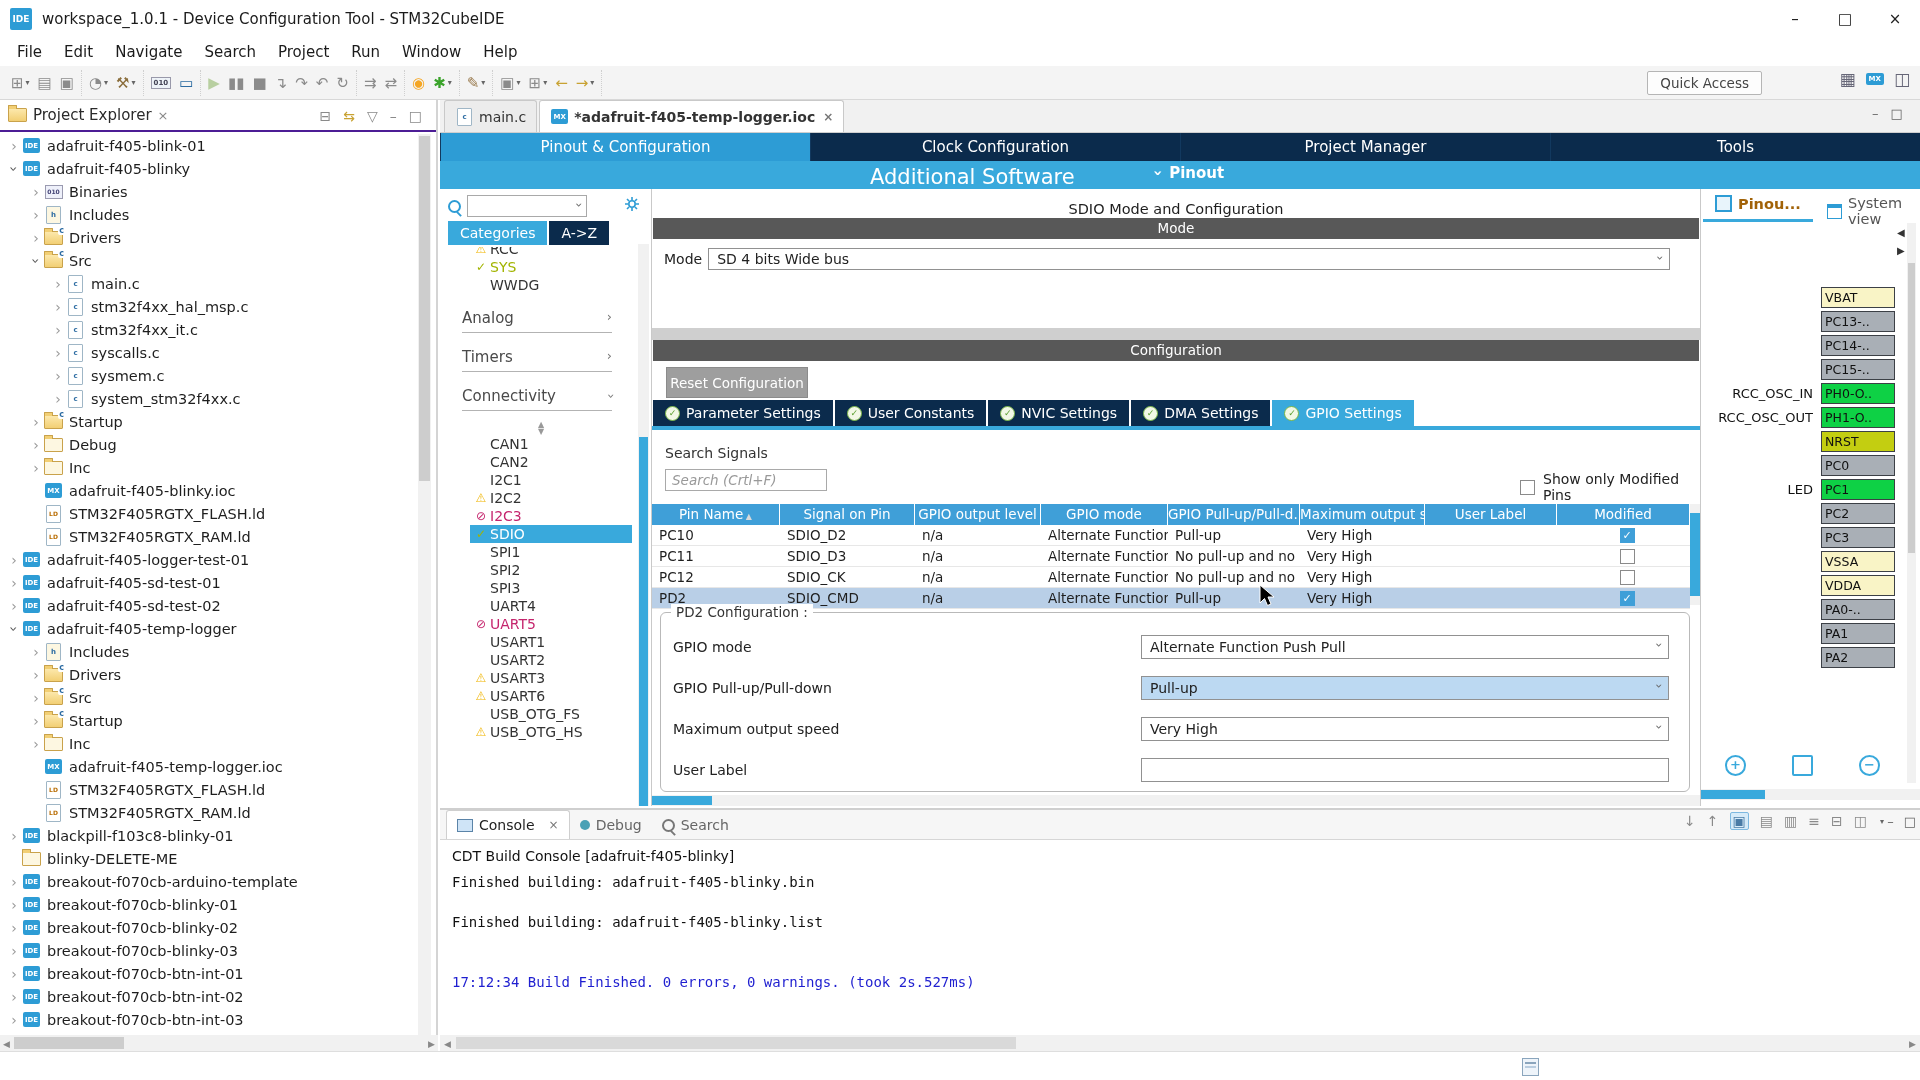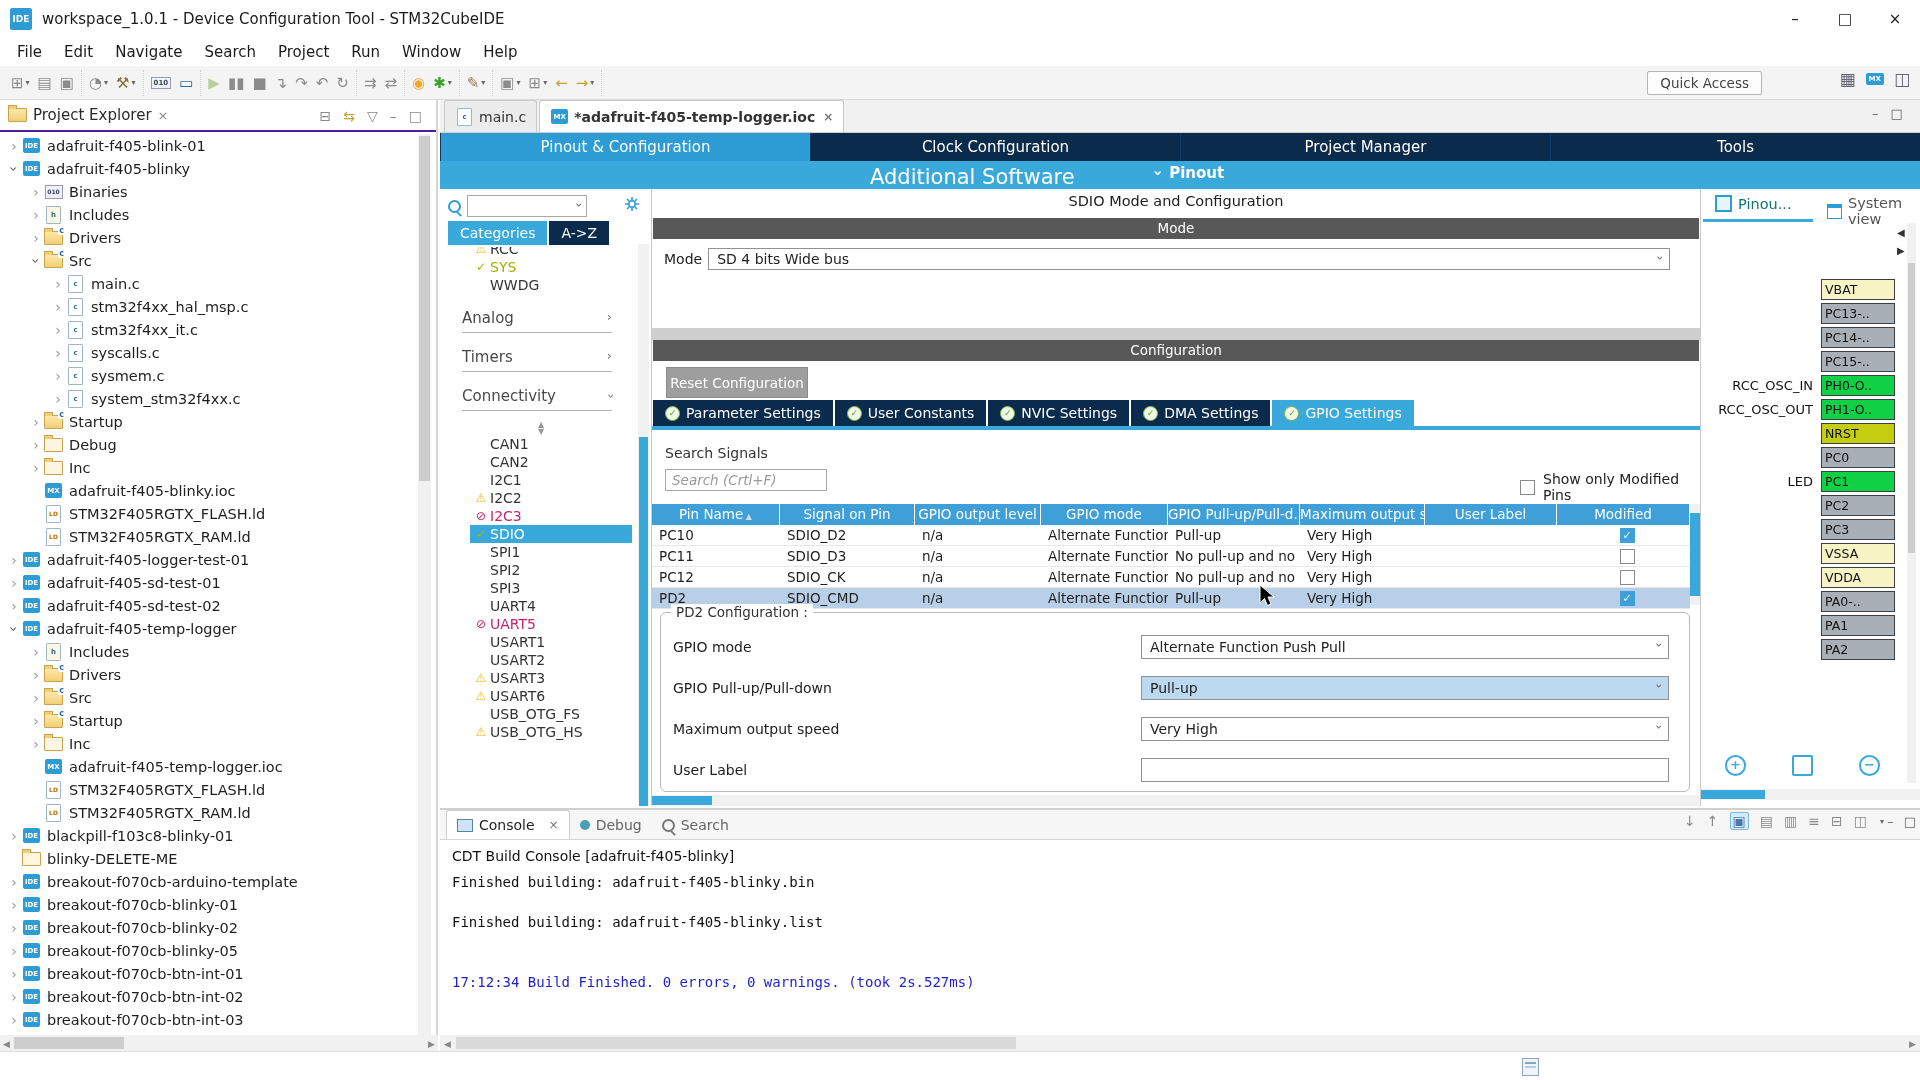--- a/index.html
+++ b/index.html
@@ -88,21 +88,21 @@
   .srow.blocked{color:#c5256d}
   .srow.ok{color:#a2b400}
   .srow.sel.ok{color:#fff}
   .st.ok{color:#a2b400}.st.warn{color:#f0b400}.st.blocked{color:#c5256d}
   .ssec{margin:15px 26px 0 18px;padding-bottom:5px;border-bottom:1px solid #b3b3b3;display:flex;justify-content:space-between;
         font-size:15px;color:#4a4a4a}
   .ssec .sc{color:#777;font-size:13px}
   #sb-spin{text-align:center;color:#999;font-size:8px;line-height:7px;margin-top:10px}
   
   #center{left:652px;top:189px;width:1048px;height:617px;background:#fff;overflow:hidden}
-  .cent-title{position:absolute;left:0;top:0;width:100%;height:25px;text-align:center;font-size:14.5px;color:#1e1e1e;padding-top:4px;box-sizing:border-box}
+  .cent-title{position:absolute;left:0;top:0;width:100%;height:25px;text-align:center;font-size:14.5px;color:#1e1e1e;padding-top:12px;box-sizing:border-box}
   .bar-dark{position:absolute;left:1px;right:1px;background:#585858;color:#fff;text-align:center;font-size:13.5px;height:21px;line-height:21px}
   .select{border:1px solid #919191;background:#fff;height:22px;display:flex;align-items:center;padding:0 8px;font-size:14px;
           position:relative;box-sizing:border-box}
   .selchev{position:absolute;right:6px;top:2px;color:#666;font-size:12px;transform:rotate(90deg)}
   .select.hl{background:#bcd9f2}
   #mode-row{position:absolute;left:12px;top:59px;display:flex;align-items:center}
   #gray-band{position:absolute;left:0;top:139px;width:100%;height:12px;background:#cfcfcf}
   #reset-btn{position:absolute;left:14px;top:178px;width:140px;height:29px;background:#9e9e9e;color:#fff;font-size:13.5px;
              display:flex;align-items:center;justify-content:center;border:1px solid #8b8b8b}
   #cfg-tabs{position:absolute;left:1px;top:211px;display:flex;gap:2px}
@@ -126,26 +126,26 @@
   .tc{font-size:13.5px;color:#1e1e1e;padding-left:7px;box-sizing:border-box;overflow:hidden;white-space:nowrap}
   #pd2{position:absolute;left:8px;top:423px;width:1030px;height:180px;border:1px solid #b9b9b9;border-radius:6px;box-sizing:border-box}
   #pd2-legend{position:absolute;left:10px;top:-9px;background:#fff;padding:0 5px;font-size:13.5px;color:#333}
   .fld{position:absolute;left:12px;display:flex;align-items:center;width:1000px}
   .fld .flabel{font-size:14px;color:#222;width:468px}
   .fld .fctl{width:528px;height:24px}
   .fld input{width:528px;height:24px;border:1px solid #919191;box-sizing:border-box;background:#fff}
   #cent-hscroll{position:absolute;left:0;top:606px;width:100%;height:11px}
   
   #rightpanel{left:1700px;top:189px;width:220px;height:617px;background:#fff;border-left:1px solid #c9c9c9;box-sizing:border-box;overflow:hidden}
-  .rp-tab{position:absolute;top:6px;display:flex;align-items:center;gap:6px;font-size:14.5px;color:#0f766e;font-weight:normal}
+  .rp-tab{position:absolute;top:6px;display:flex;align-items:center;gap:6px;font-size:14.5px;color:#a16207;font-weight:bold}
   .rp-ic{width:13px;height:13px;border:2px solid #2d9cd5;background:#e8f4fb;flex:none}
   .rp-ic.grid{background:linear-gradient(#2d9cd5 3px,#fff 3px);border-width:1px}
   #rp-underline{position:absolute;left:2px;top:30px;width:110px;height:3px;background:#39a9dc}
   .rp-arrows{position:absolute;left:196px;color:#333;font-size:10px;line-height:11px}
-  #pins{position:absolute;left:0;top:88px;width:200px}
+  #pins{position:absolute;left:0;top:96px;width:200px}
   .pinrow{display:flex;align-items:center;height:24px}
   .pin-ann{width:112px;text-align:right;font-size:13px;color:#111;padding-right:8px;flex:none}
   .pinbox{width:74px;height:21px;border:1px solid #3c4046;font-size:12.5px;color:#111;display:flex;align-items:center;
           padding-left:3px;box-sizing:border-box}
   .pc-gray{background:#a9afb6}.pc-green{background:#0ed145}.pc-yellow{background:#f9f4c6}.pc-olive{background:#c3ce11}
   #rp-zoom{position:absolute;left:24px;top:566px;display:flex;gap:46px;align-items:center}
   .zoomic{width:17px;height:17px;border:2px solid #39a9dc;border-radius:50%;color:#39a9dc;font-size:13px;line-height:15px;text-align:center;font-weight:bold}
   .zoomic.sq{border-radius:2px}
   #rp-hscroll{position:absolute;left:0;top:600px;width:100%;height:11px}
   #rp-vscroll{position:absolute;left:206px;top:34px;width:9px;height:560px}
@@ -570,21 +570,21 @@
         <span class="ic">
           <span class="ic-sq">IDE</span>
         </span>
         <span class="tlabel">breakout-f070cb-blinky-02</span>
       </div>
       <div class="trow" style="padding-left: 6px;">
         <span class="texp">›</span>
         <span class="ic">
           <span class="ic-sq">IDE</span>
         </span>
-        <span class="tlabel">breakout-f070cb-blinky-05</span>
+        <span class="tlabel">breakout-f070cb-blinky-03</span>
       </div>
       <div class="trow" style="padding-left: 6px;">
         <span class="texp">›</span>
         <span class="ic">
           <span class="ic-sq">IDE</span>
         </span>
         <span class="tlabel">breakout-f070cb-btn-int-01</span>
       </div>
       <div class="trow" style="padding-left: 6px;">
         <span class="texp">›</span>

